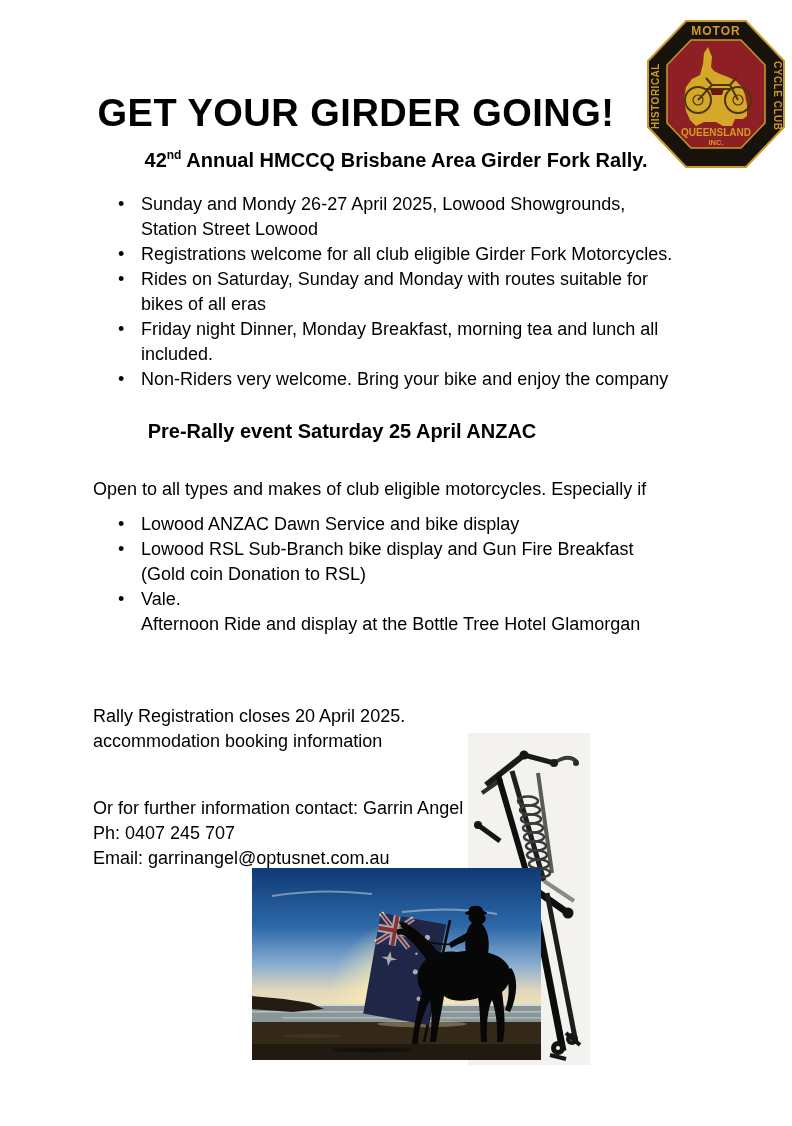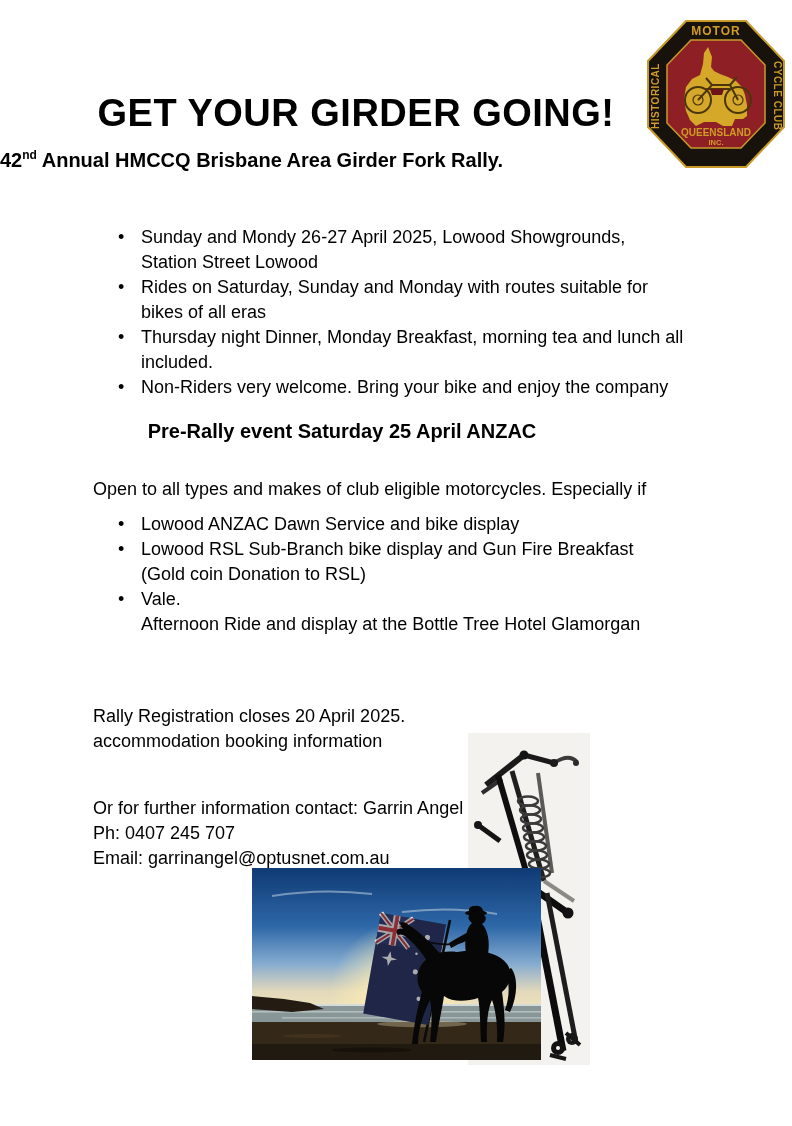--- a/index.html
+++ b/index.html
@@ -9,35 +9,35 @@
     font-family:Liberation Sans, sans-serif;
     color:#000000;
   }
   .title {
     position:absolute; top:92px; left:0; width:712px;
     text-align:center; font-size:38px; font-weight:bold;
     letter-spacing:0.5px; white-space:nowrap;
   }
   .subtitle {
     position:absolute; top:148px; left:0; width:792px;
-    font-size:20px; font-weight:bold; white-space:nowrap;
+    text-align:center; font-size:20px; font-weight:bold; white-space:nowrap;
   }
   .subtitle sup { font-size:12px; vertical-align:super; }
   .body-text { font-size:18px; line-height:25px;margin-top:24px; }
   .line { display:block; white-space:nowrap; }
   ul.flyer-list {
     list-style:none; margin:0; padding:0;
     position:absolute; left:93px; width:640px;
   }
   ul.flyer-list li { position:relative; padding-left:48px; }
   ul.flyer-list li::before {
     content:"\2022"; position:absolute; left:25px; top:0;
     font-size:18px; line-height:25px;
   }
-  #main-bullets { top:192px;margin-top:33px; }
+  #main-bullets { top:192px; }
   #prerally-bullets { top:512px; }
   .section-heading {
     position:absolute; top:420px; left:0; width:684px;
     text-align:center; font-size:20px; font-weight:bold; white-space:nowrap;
   }
   #intro-para { position:absolute; top:453px; left:93px; width:640px; }
   #registration-block { position:absolute; top:680px; left:93px; width:640px; }
   #contact-block { position:absolute; top:772px; left:93px; width:640px; }
   .photo { position:absolute; display:block; }
   #club-logo   { top:19px;  left:646px; width:140px; height:150px; }
@@ -72,25 +72,28 @@
 
   <div class="title">GET YOUR GIRDER GOING!</div>
   <div class="subtitle"><span>42</span><sup>nd</sup><span> Annual HMCCQ Brisbane Area Girder Fork Rally.</span></div>
 
   <ul id="main-bullets" class="flyer-list body-text">
     <li>
       <span class="line">Sunday and Mondy 26-27 April 2025, Lowood Showgrounds,</span>
       <span class="line">Station Street Lowood</span>
     </li>
     <li>
+      <span class="line">Registrations welcome for all club eligible Girder Fork Motorcycles.</span>
+    </li>
+    <li>
       <span class="line">Rides on Saturday, Sunday and Monday with routes suitable for</span>
       <span class="line">bikes of all eras</span>
     </li>
     <li>
-      <span class="line">Thursday night Dinner, Monday Breakfast, morning tea and lunch all</span>
+      <span class="line">Friday night Dinner, Monday Breakfast, morning tea and lunch all</span>
       <span class="line">included.</span>
     </li>
     <li>
       <span class="line">Non-Riders very welcome. Bring your bike and enjoy the company</span>
     </li>
   </ul>
 
   <div class="section-heading">Pre-Rally event Saturday 25 April ANZAC</div>
 
   <div id="intro-para" class="body-text">

